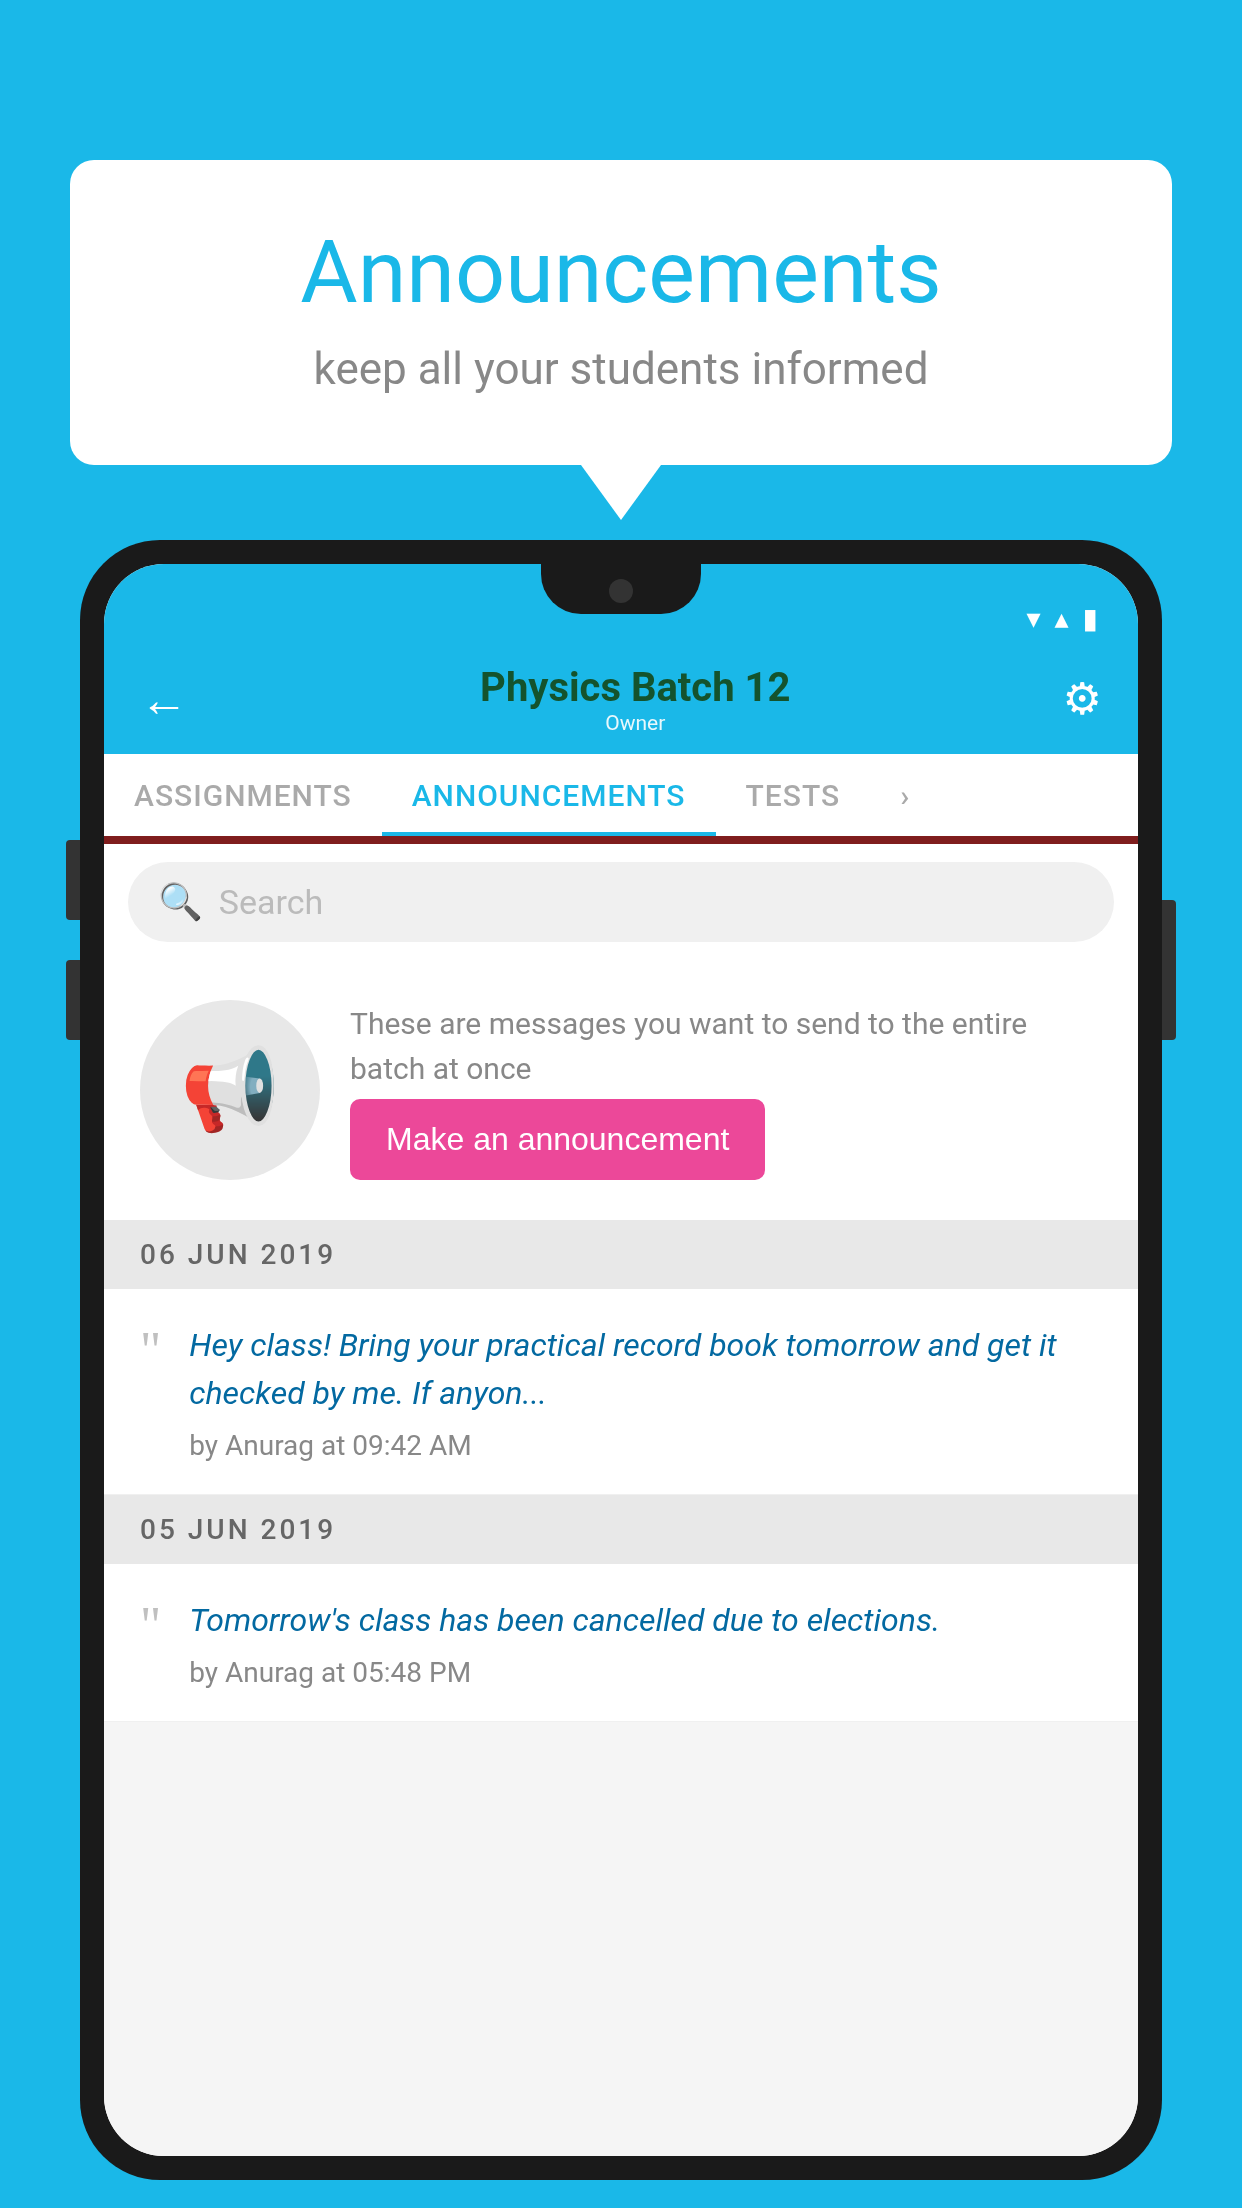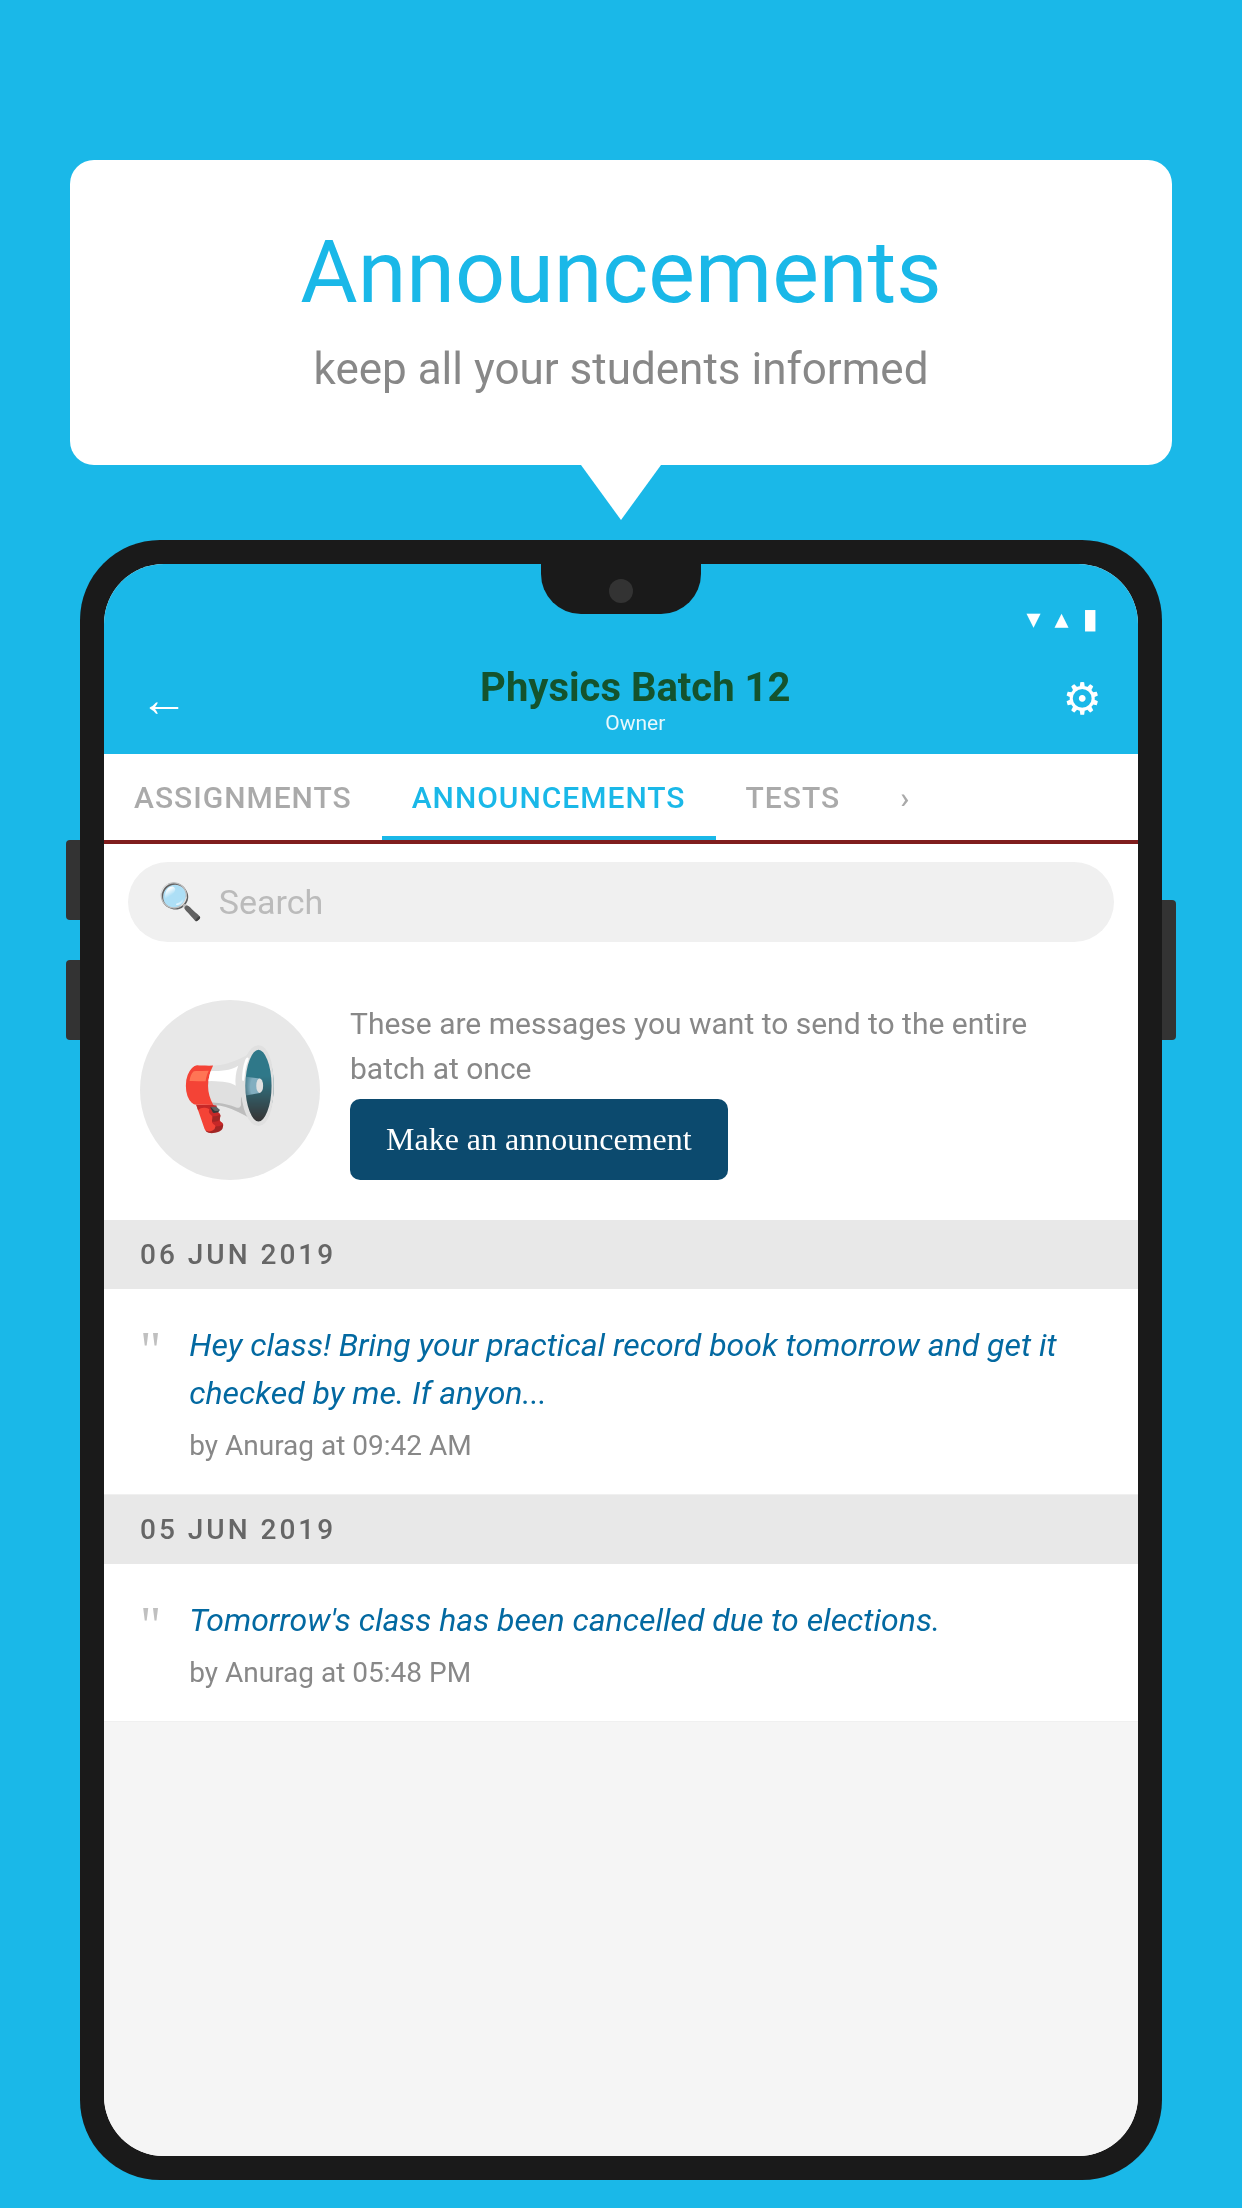--- a/index.html
+++ b/index.html
@@ -174,21 +174,21 @@
       font-size: 44px;
       cursor: pointer;
     }
 
     
     .tabs-bar {
       background: white;
       height: 90px;
       display: flex;
       align-items: stretch;
-      border-bottom: 4px solid #7f1d1d;
+      border-bottom: 8px solid #7f1d1d;
       flex-shrink: 0;
     }
 
     .tab-item {
       display: flex;
       align-items: center;
       justify-content: center;
       padding: 0 30px;
       font-size: 30px;
       font-weight: 500;
@@ -280,29 +280,28 @@
     }
 
     .promo-description {
       font-size: 30px;
       color: #888;
       line-height: 1.5;
       margin-bottom: 8px;
     }
 
     .make-announcement-btn {
-      background: #0c4a6e;
+      background: #ec4899;
       color: white;
       border: none;
       border-radius: 10px;
       padding: 22px 36px;
       font-size: 32px;
       cursor: pointer;
       font-weight: 500;
-      font-family: Liberation Serif, serif;
     }
 
     
     .date-separator {
       background: #e8e8e8;
       padding: 18px 36px;
       font-size: 28px;
       color: #666;
       letter-spacing: 3px;
       font-weight: 500;

